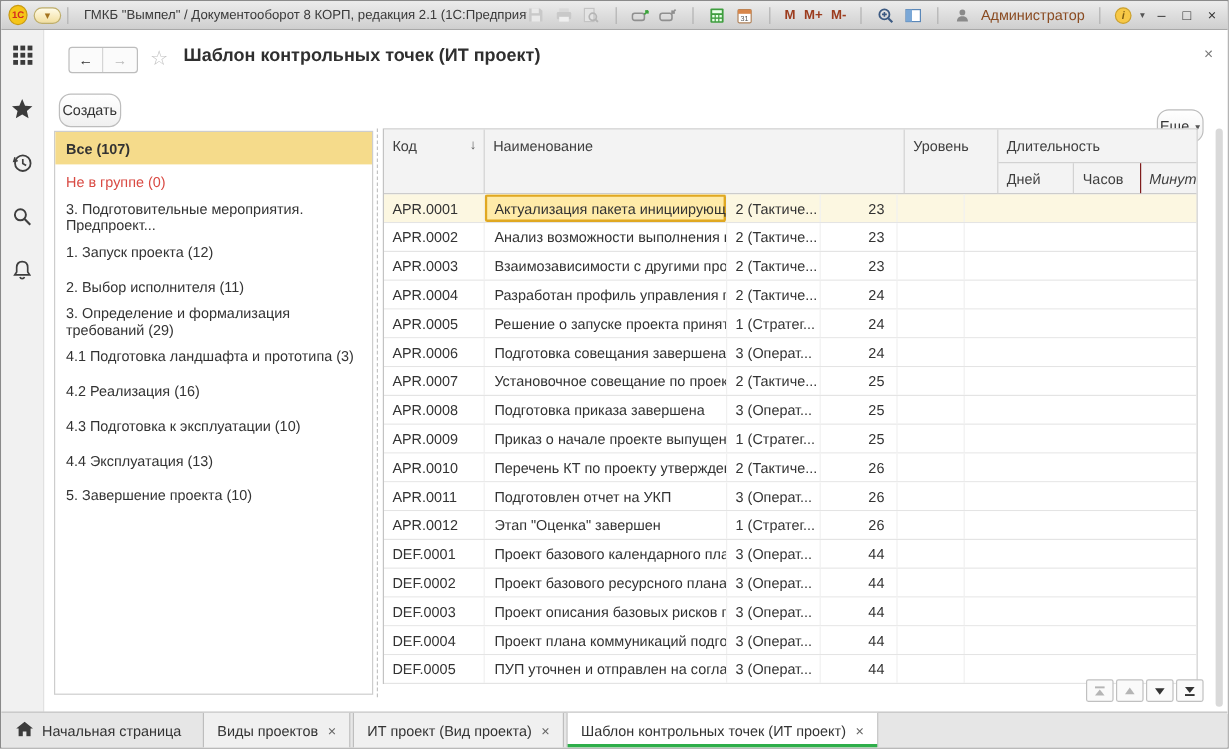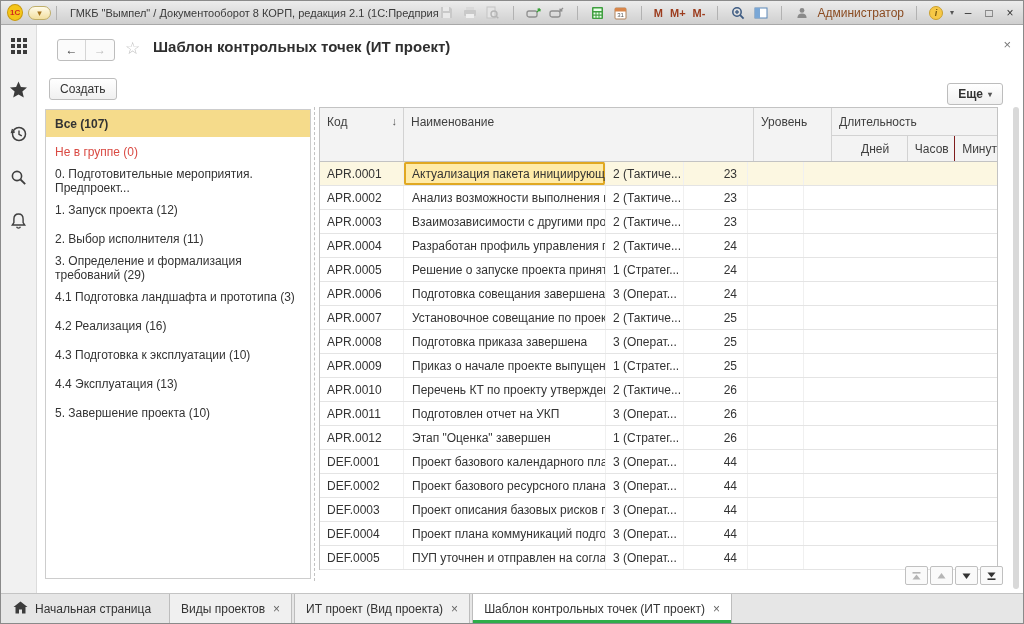--- a/index.html
+++ b/index.html
@@ -31,24 +31,24 @@
   
   .content { position:absolute; top:24px; left:36px; width:988px; height:570px; background:#fff; }
   .navpair { position:absolute; left:20px; top:14px; display:flex; border:1px solid #bdbdbd; border-radius:3px; overflow:hidden; background:#fbfbfb; }
   .navpair .nb { width:28px; height:20px; display:flex; align-items:center; justify-content:center; font-size:12px; }
   .nb-back { color:#333; border-right:1px solid #d5d5d5; }
   .nb-fwd { color:#bbb; }
   .title-star { position:absolute; left:88px; top:13px; font-size:17px; color:#c0c0c0; }
   .form-title { position:absolute; left:116px; top:13px; font-size:15px; font-weight:bold; color:#2f2f2f; }
   .form-close { position:absolute; right:14px; top:12px; font-size:13px; color:#777; }
 
-  .btn { position:absolute; height:22px; border:1px solid #bdbdbd; border-radius:3px;
-    background:linear-gradient(#ffffff,#f0f0f0); font-size:12px; color:#333; display:flex; align-items:center; padding:0 10px; }
+  .btn { position:absolute; height:28px; border:1px solid #bdbdbd; border-radius:10px;
+    background:linear-gradient(#ffffff,#f0f0f0); font-size:12px; color:#333; display:flex; align-items:center; padding:0 2px; }
   .btn-create { left:12px; top:53px; }
-  .btn-more { right:22px; top:58px; gap:5px;font-weight:bold; }
+  .btn-more { right:22px; top:66px; gap:5px; }
   .btn-more .caret { font-size:8px; color:#555; }
 
   
   .group-panel { position:absolute; left:8px; top:84px; width:266px; height:470px;
     border:1px solid #cdcdcd; background:#fff; overflow:hidden; }
   .g-item { height:29px; display:flex; align-items:center; padding-left:9px; font-size:12px; color:#333; }
   .g-item.selected { height:27px; background:#f5db8b; font-weight:bold; }
   .g-item.warn { color:#d94a43; }
   .splitter { position:absolute; left:277px; top:82px; height:474px; width:0;
     border-left:1px dashed #c2c2c2; }
@@ -58,23 +58,23 @@
     border:1px solid #c3c3c3; background:#fff; font-size:12px; color:#333; }
   .thead { display:flex; height:54px; background:#f3f3f3; border-bottom:1px solid #c3c3c3; color:#3f3f3f; }
   .th { padding:7px 0 0 7px; }
   .th-code { width:84px; border-right:1px solid #d2d2d2; position:relative; }
   .th-code .sort { position:absolute; right:6px; top:7px; font-size:11px; color:#555; }
   .th-name { flex:1; border-right:1px solid #d2d2d2; }
   .th-level { width:78px; border-right:1px solid #d2d2d2; }
   .th-dur { width:165px; display:flex; flex-direction:column; }
   .th-dur-top { height:27px; padding:7px 0 0 7px; }
   .th-dur-sub { height:27px; display:flex; border-top:1px solid #d2d2d2; }
-  .th-days { width:64px; border-right:1px solid #d2d2d2; padding-top:6px;margin-left:22px; }
+  .th-days { width:64px; border-right:1px solid #d2d2d2; padding-top:6px; }
   .th-hours { width:56px; border-right:1px solid #7f1d1d; padding-top:6px; }
-  .th-mins { flex:1; padding-top:6px; }
+  .th-mins { flex:1; padding-top:6px;font-style:italic; }
 
   .row { display:flex; height:24px; border-bottom:1px solid #e4e4e4; background:#fff; }
   .cell { display:flex; align-items:center; overflow:hidden; white-space:nowrap; }
   .c-code { width:84px; padding-left:7px; border-right:1px solid #f0f0f0; }
   .c-name { flex:1; padding-left:8px; border-right:1px solid #f0f0f0; }
   .c-level { width:78px; padding-left:7px; border-right:1px solid #f0f0f0; }
   .c-days { width:64px; justify-content:flex-end; padding-right:10px; border-right:1px solid #f0f0f0; }
   .c-hours { width:56px; border-right:1px solid #f0f0f0; }
   .c-mins { flex:1; }
   .row.selected { background:#fcf7e1; }
@@ -262,21 +262,21 @@
 
         <div class="g-item selected">
           <span>Все (107)</span>
         </div>
 
         <div class="g-item warn">
           <span>Не в группе (0)</span>
         </div>
 
         <div class="g-item">
-          <span>0. Подготовительные мероприятия. Предпроект...</span>
+          <span>3. Подготовительные мероприятия. Предпроект...</span>
         </div>
 
         <div class="g-item">
           <span>1. Запуск проекта (12)</span>
         </div>
 
         <div class="g-item">
           <span>2. Выбор исполнителя (11)</span>
         </div>
 

